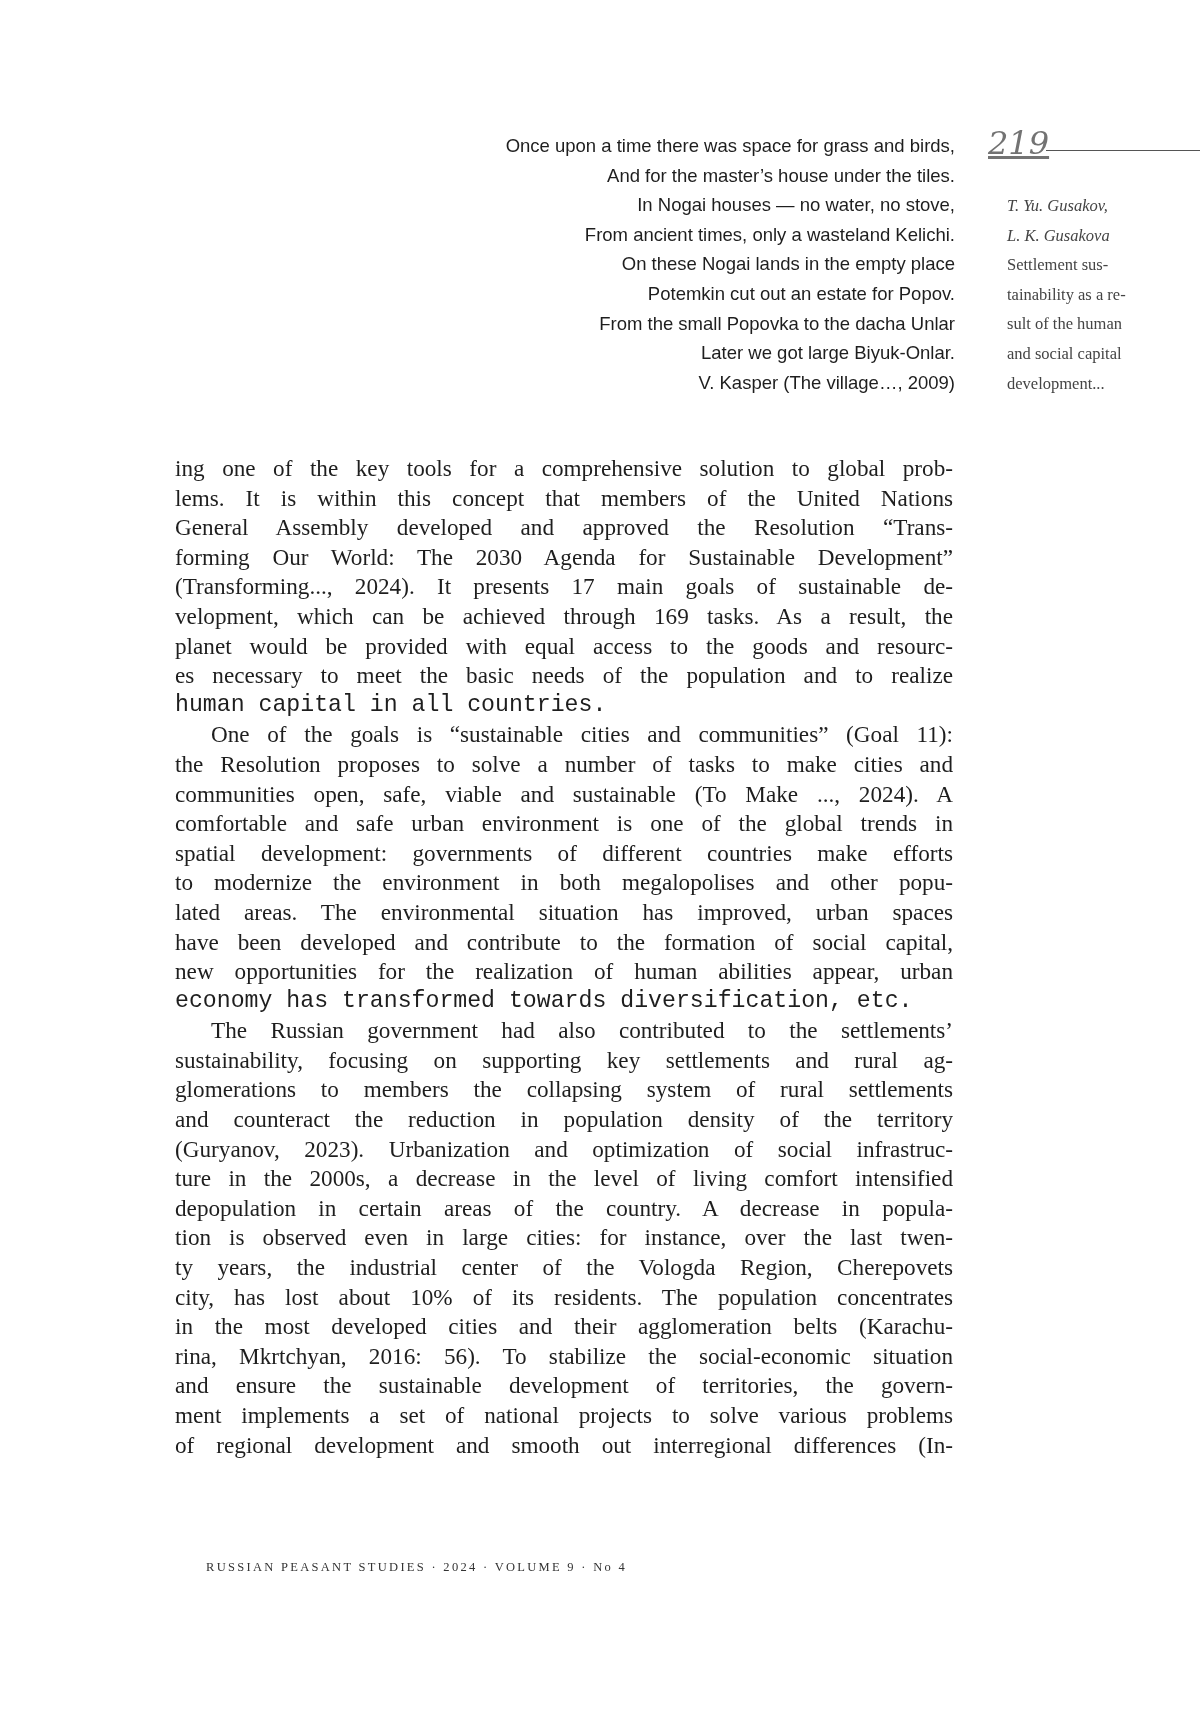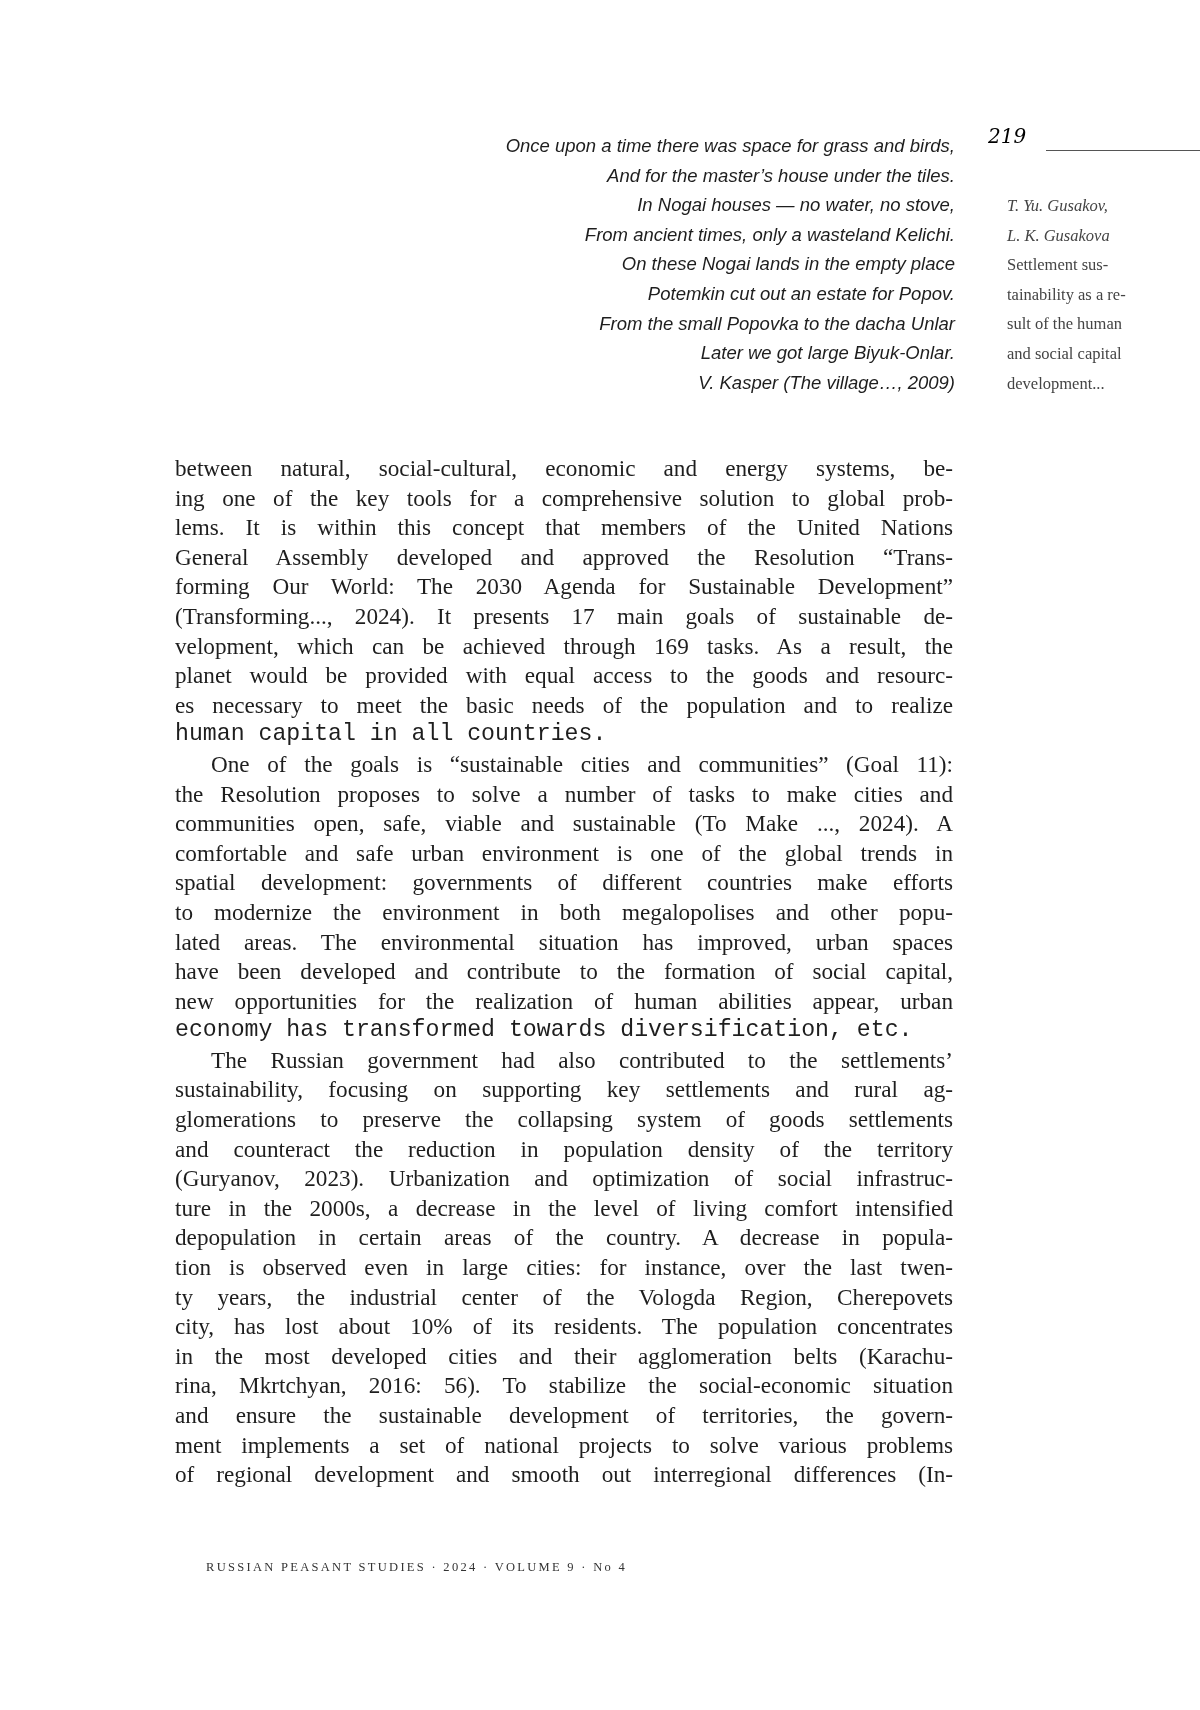--- a/index.html
+++ b/index.html
@@ -1,27 +1,27 @@
 <!DOCTYPE html>
 <html><head>
 <meta charset="utf-8">
 <style>
   html, body { margin:0; padding:0; background:#ffffff; }
   body { width:1200px; height:1710px; position:relative; overflow:hidden; color:#1e1e1e; }
   .epigraph {
     position:absolute; left:400px; top:131px; width:555px;
     text-align:right;
-    font-family:"Liberation Sans", sans-serif; font-style:italic;
+    font-family:"Liberation Sans", sans-serif; 
     font-size:18.5px; line-height:29.6px; color:#1e1e1e;
   }
   .epigraph .line { display:block; white-space:nowrap; }
   .pagenum {
     position:absolute; left:988px; top:124px;
     font-family:"DejaVu Serif", serif; font-style:italic;
-    font-size:20px; color:#000000;
+    font-size:32px; color:#737373;text-decoration:underline;
   }
   .rule { position:absolute; left:1046px; top:150px; width:154px; height:0; border-top:1.2px solid #555; }
   .sidenote {
     position:absolute; left:988px; top:191px; width:200px;
     font-family:"Liberation Serif", serif; font-size:16.5px; line-height:29.6px; color:#444;margin-left:19px;
   }
   .sidenote .author { display:block; font-style:italic; }
   .sidenote .title-line { display:block; white-space:nowrap; }
   .body-text {
     position:absolute; left:175px; top:454px; width:778px;
@@ -61,21 +61,20 @@
   <span class="author">L. K. Gusakova</span>
   <span class="title-line">Settlement sus-</span>
   <span class="title-line">tainability as a re-</span>
   <span class="title-line">sult of the human</span>
   <span class="title-line">and social capital</span>
   <span class="title-line">development...</span>
 </div>
 
 <div class="body-text">
   <div>
-    <span class="ln">between natural, social-cultural, economic and energy systems, be-</span>
     <span class="ln">ing one of the key tools for a comprehensive solution to global prob-</span>
     <span class="ln">lems. It is within this concept that members of the United Nations</span>
     <span class="ln">General Assembly developed and approved the Resolution “Trans-</span>
     <span class="ln">forming Our World: The 2030 Agenda for Sustainable Development”</span>
     <span class="ln">(Transforming..., 2024). It presents 17 main goals of sustainable de-</span>
     <span class="ln">velopment, which can be achieved through 169 tasks. As a result, the</span>
     <span class="ln">planet would be provided with equal access to the goods and resourc-</span>
     <span class="ln">es necessary to meet the basic needs of the population and to realize</span>
     <span class="ln last">human capital in all countries.</span>
   </div>
@@ -87,21 +86,21 @@
     <span class="ln">spatial development: governments of different countries make efforts</span>
     <span class="ln">to modernize the environment in both megalopolises and other popu-</span>
     <span class="ln">lated areas. The environmental situation has improved, urban spaces</span>
     <span class="ln">have been developed and contribute to the formation of social capital,</span>
     <span class="ln">new opportunities for the realization of human abilities appear, urban</span>
     <span class="ln last">economy has transformed towards diversification, etc.</span>
   </div>
   <div>
     <span class="ln indent">The Russian government had also contributed to the settlements’</span>
     <span class="ln">sustainability, focusing on supporting key settlements and rural ag-</span>
-    <span class="ln">glomerations to preserve the collapsing system of goods settlements</span>
+    <span class="ln">glomerations to members the collapsing system of rural settlements</span>
     <span class="ln">and counteract the reduction in population density of the territory</span>
     <span class="ln">(Guryanov, 2023). Urbanization and optimization of social infrastruc-</span>
     <span class="ln">ture in the 2000s, a decrease in the level of living comfort intensified</span>
     <span class="ln">depopulation in certain areas of the country. A decrease in popula-</span>
     <span class="ln">tion is observed even in large cities: for instance, over the last twen-</span>
     <span class="ln">ty years, the industrial center of the Vologda Region, Cherepovets</span>
     <span class="ln">city, has lost about 10% of its residents. The population concentrates</span>
     <span class="ln">in the most developed cities and their agglomeration belts (Karachu-</span>
     <span class="ln">rina, Mkrtchyan, 2016: 56). To stabilize the social-economic situation</span>
     <span class="ln">and ensure the sustainable development of territories, the govern-</span>

